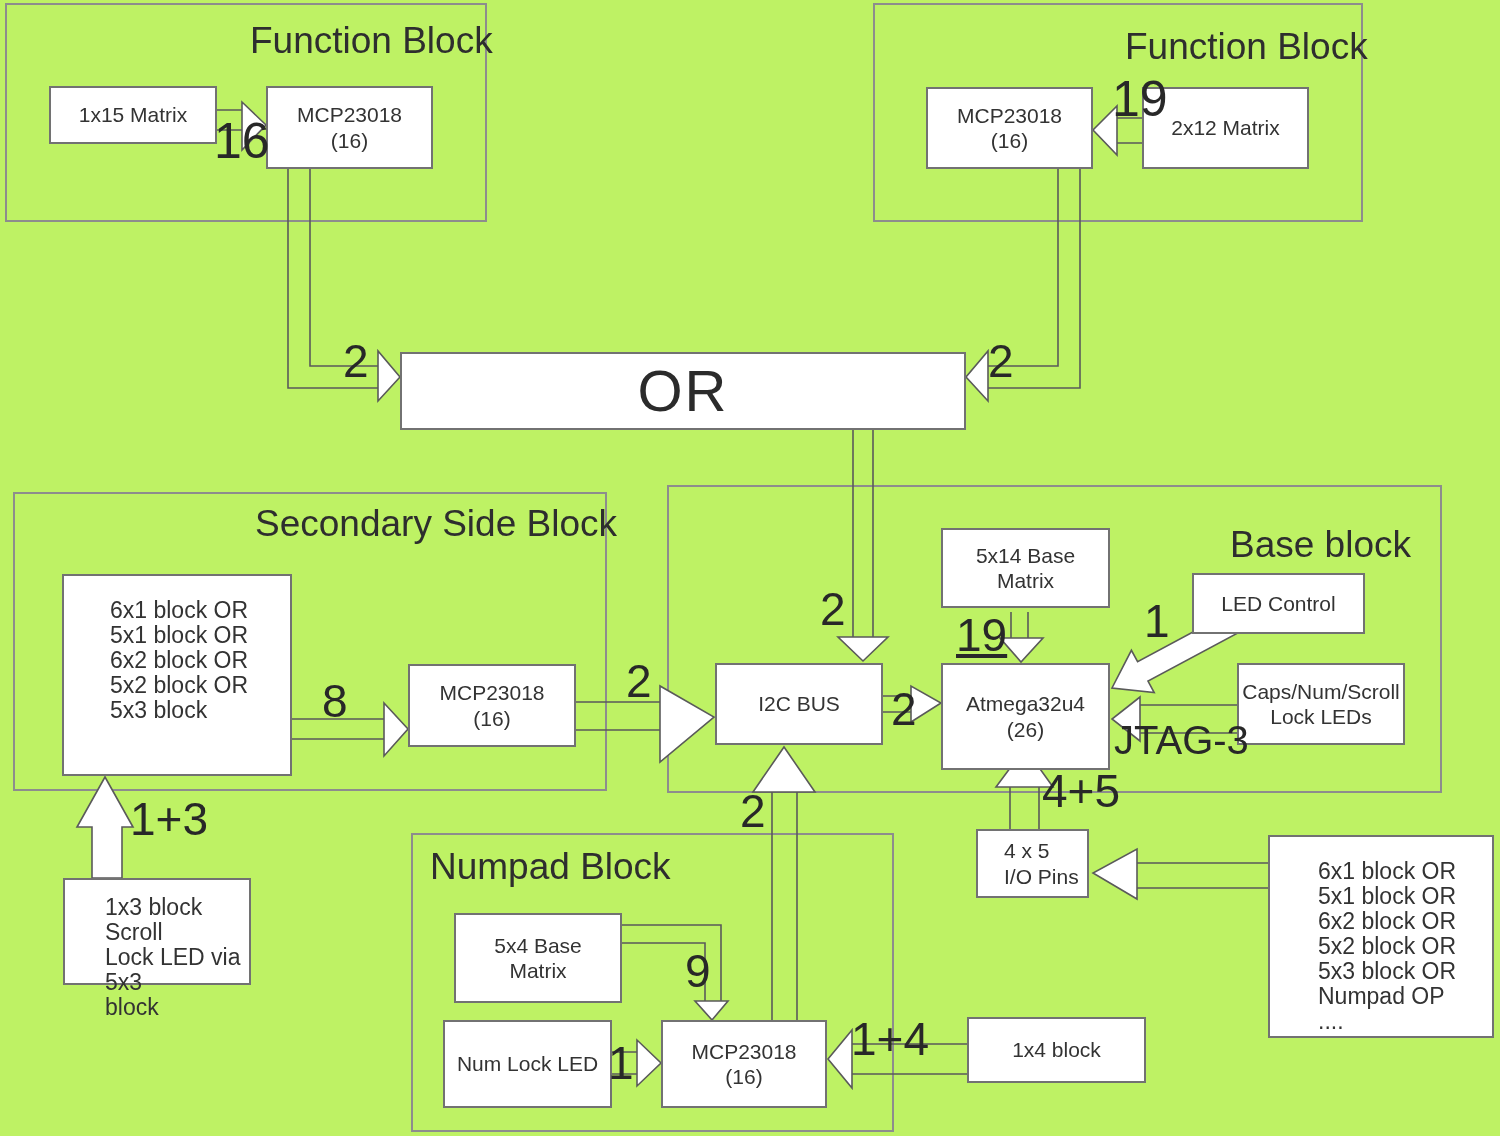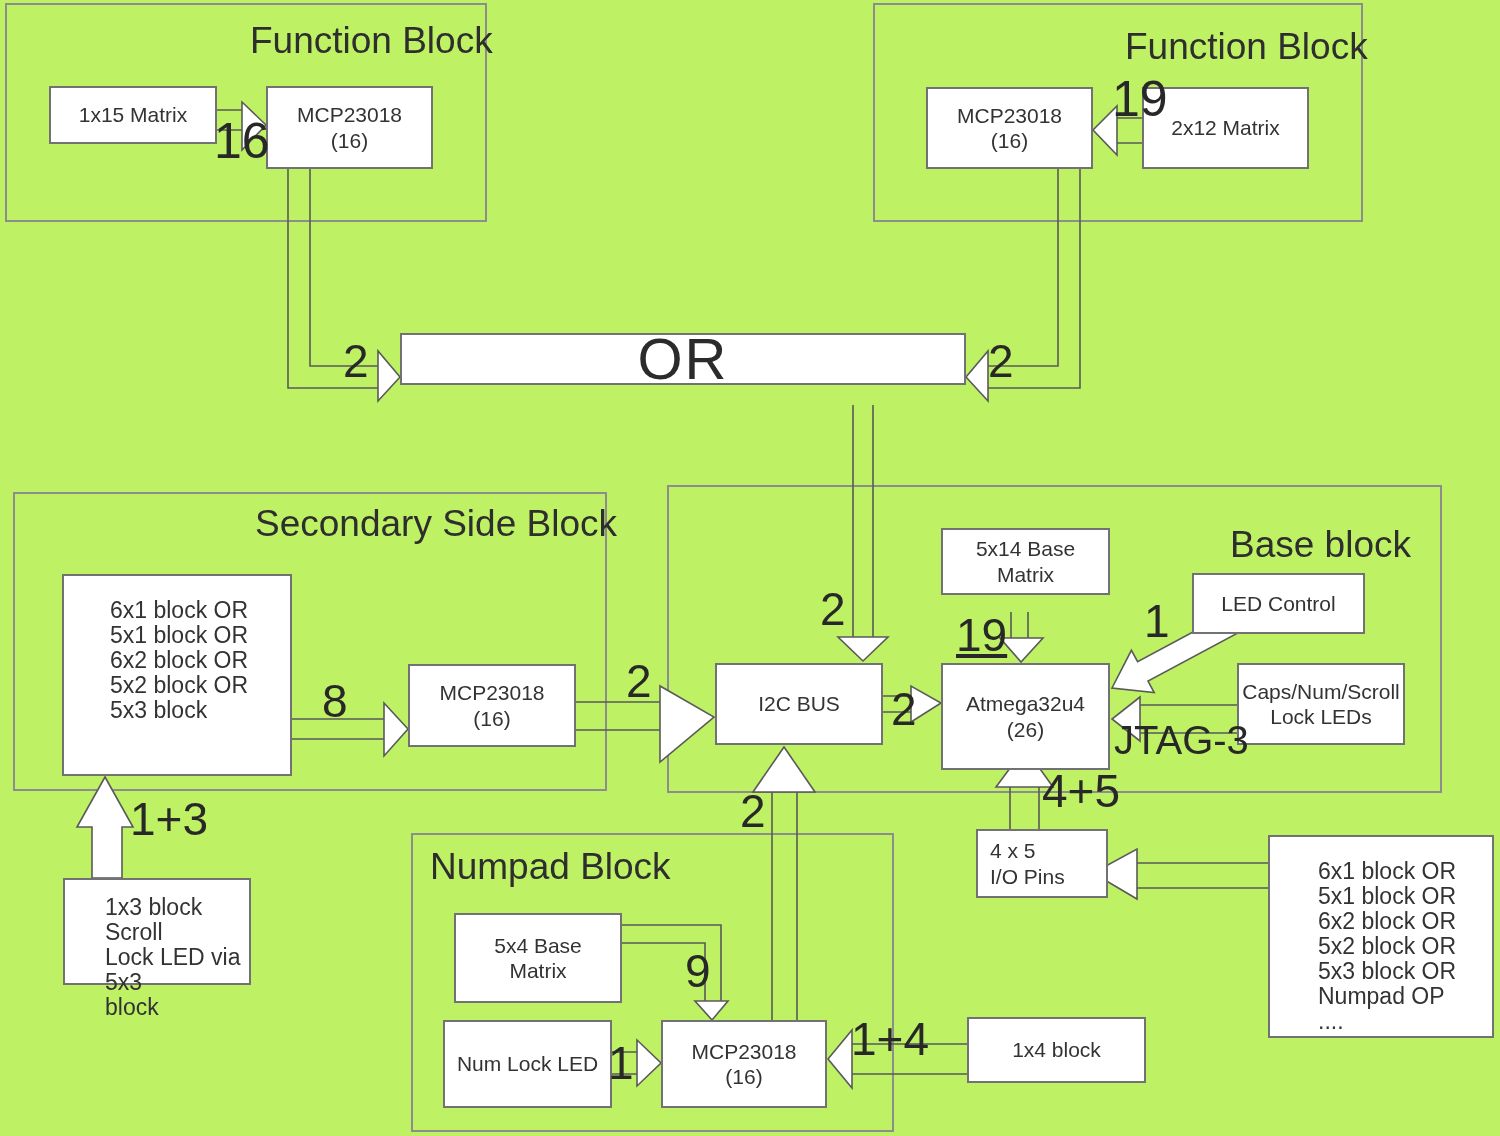--- a/index.html
+++ b/index.html
@@ -112,39 +112,39 @@
   <div class="block-title" style="left:1228px;top:524px;width:185px;">Base block</div>
   <div class="block-title ta-left" style="left:430px;top:846px;width:240px;">Numpad Block</div>
 
   <div class="node" style="left:49px;top:86px;width:168px;height:58px;"><span>1x15 Matrix</span></div>
   <div class="node" style="left:266px;top:86px;width:167px;height:83px;"><span>MCP23018
 (16)</span></div>
   <div class="node" style="left:926px;top:87px;width:167px;height:82px;"><span>MCP23018
 (16)</span></div>
   <div class="node" style="left:1142px;top:87px;width:167px;height:82px;"><span>2x12 Matrix</span></div>
 
-  <div class="node node--or" style="left:400px;top:333px;width:566px;height:52px;justify-content:center;"><span>OR</span></div>
+  <div class="node node--or" style="left:400px;top:352px;width:566px;height:78px;justify-content:center;"><span>OR</span></div>
 
   <div class="node node--list" style="left:62px;top:574px;width:230px;height:202px;padding:22px 0 0 46px;"><span>6x1 block OR
 5x1 block OR
 6x2 block OR
 5x2 block OR
 5x3 block</span></div>
   <div class="node" style="left:408px;top:664px;width:168px;height:83px;"><span>MCP23018
 (16)</span></div>
 
   <div class="node" style="left:715px;top:663px;width:168px;height:82px;"><span>I2C BUS</span></div>
-  <div class="node" style="left:941px;top:528px;width:169px;height:67px;"><span>5x14 Base
+  <div class="node" style="left:941px;top:528px;width:169px;height:80px;"><span>5x14 Base
 Matrix</span></div>
   <div class="node" style="left:941px;top:663px;width:169px;height:107px;"><span>Atmega32u4
 (26)</span></div>
   <div class="node" style="left:1192px;top:573px;width:173px;height:61px;"><span>LED Control</span></div>
   <div class="node" style="left:1237px;top:663px;width:168px;height:82px;"><span>Caps/Num/Scroll
 Lock LEDs</span></div>
-  <div class="node node--left" style="left:976px;top:829px;width:132px;height:69px;padding-left:12px;"><span>4 x 5
+  <div class="node node--left" style="left:976px;top:829px;width:113px;height:69px;padding-left:26px;"><span>4 x 5
 I/O Pins</span></div>
 
   <div class="node node--list" style="left:63px;top:878px;width:188px;height:107px;padding:15px 0 0 40px;"><span>1x3 block Scroll
 Lock LED via 5x3
 block</span></div>
 
   <div class="node" style="left:454px;top:913px;width:168px;height:90px;"><span>5x4 Base
 Matrix</span></div>
   <div class="node" style="left:443px;top:1020px;width:169px;height:88px;"><span>Num Lock LED</span></div>
   <div class="node" style="left:661px;top:1020px;width:166px;height:88px;"><span>MCP23018

